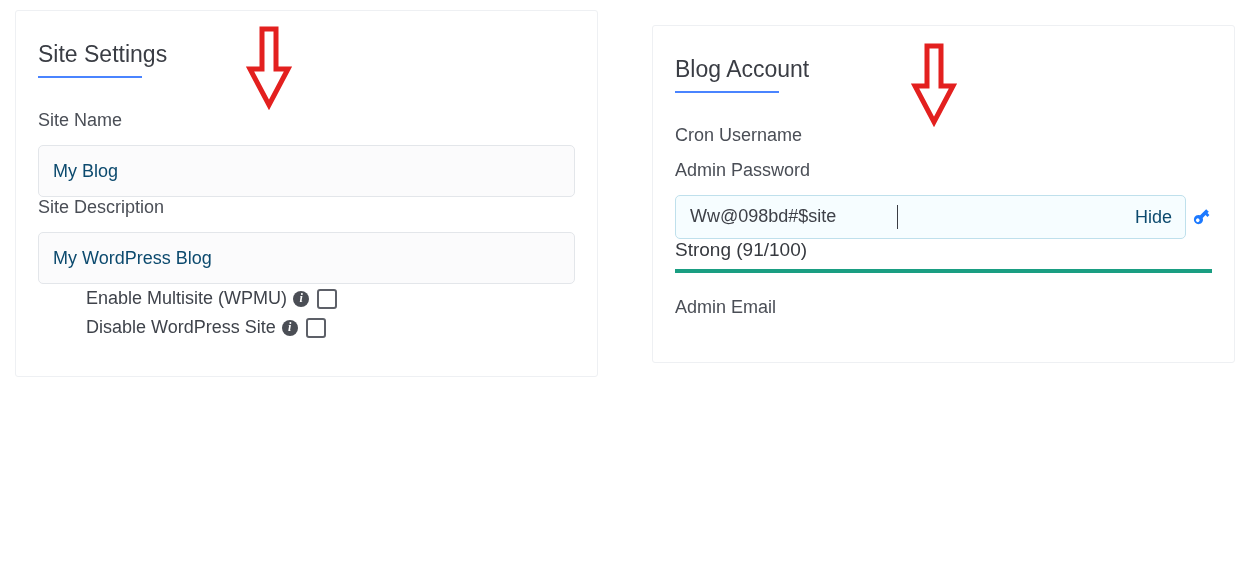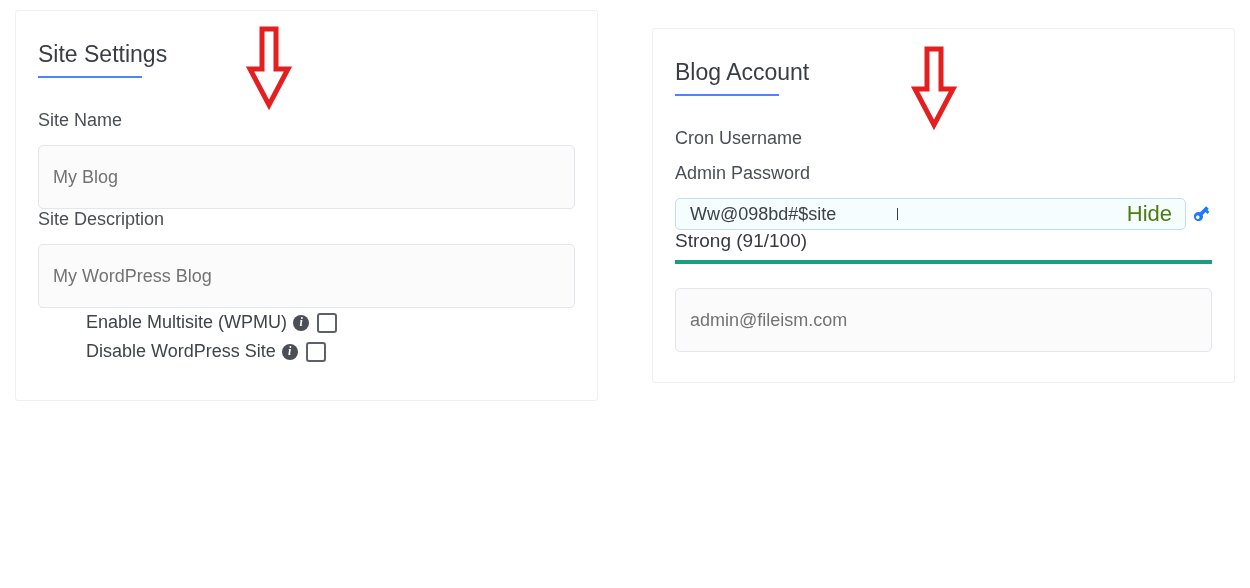--- a/index.html
+++ b/index.html
@@ -36,27 +36,27 @@
     background:#4a84ff;
     margin-bottom:32px;
   }
   .field-label{
     font-size:18px;
     color:#4a4e56;
     margin:0 0 14px 0;
   }
   .text-input{
     width:100%;
-    height:64px;
+    height:52px;
     border:1px solid #e3e6ea;
     border-radius:5px;
     background:#fbfbfc;
     padding:0 14px;
     font-size:18px;
-    color:#737373;
+    color:#0c4a6e;
     font-family:inherit;
   }
   .field-block{}
   .opt-row{
     display:flex;
     align-items:center;
     gap:6px;
     font-size:18px;
     color:#3f434b;
     margin-top:4px;
@@ -74,29 +74,29 @@
     width:20px;height:20px;border:2px solid #5d6068;border-radius:3px;
     background:#fff;display:inline-block;cursor:pointer;margin-left:2px;
   }
   .pw-row{
     display:flex;align-items:center;gap:4px;
   }
   .pw-input-wrap{
     position:relative;flex:1;
   }
   .pw-input{
-    width:100%;height:32px;border:1px solid #bfe0ec;border-radius:5px;
+    width:100%;height:44px;border:1px solid #bfe0ec;border-radius:5px;
     background:#f6fdff;padding:0 66px 0 14px;font-size:18px;color:#3e4148;font-family:inherit;
   }
   .pw-cursor{
     position:absolute;left:222px;top:10px;bottom:10px;width:1px;background:#3a3d44;
   }
   .hide-link{
     position:absolute;right:14px;top:50%;transform:translateY(-50%);
-    font-size:22px;color:#4d7c0f;cursor:pointer;
+    font-size:18px;color:#0c4a6e;cursor:pointer;
   }
   .key-icon{color:#1c79ff;display:inline-flex;}
   .strength-row{
     font-size:19px;color:#36393f;margin-bottom:4px;
   }
   .strength-bar{
     height:4px;background:#1a9e82;width:100%;margin-top:8px;margin-bottom:24px;
   }
   .arrow-overlay{
     position:absolute;pointer-events:none;
@@ -170,17 +170,17 @@
             <path d="M12.65 10a5 5 0 1 0 0 4H17v3h3v-3h2v-4h-9.35zM7 14a2 2 0 1 1 0-4 2 2 0 0 1 0 4z" transform="rotate(-45 12 12)"></path>
           </svg>
         </span>
       </div>
 
       <div class="strength-row">Strong (91/100)</div>
       <div class="strength-bar"></div>
     </div>
 
     <div class="field-block" style="margin-bottom:0">
-      <input class="text-input" type="text" value="admin@fileism.com" style="">
+      <div class="field-label">Admin Email</div>
     </div>
   </div>
 
 </div>
 
 </body></html>

